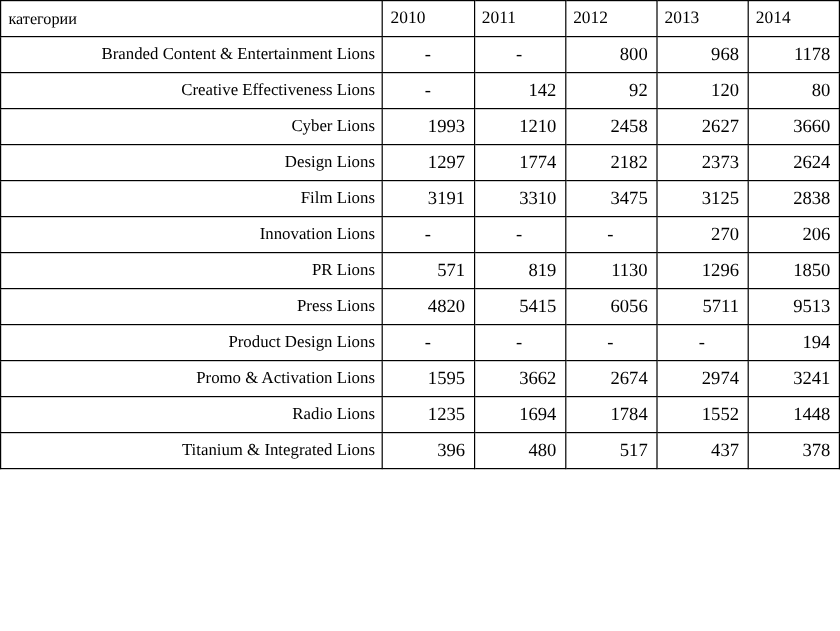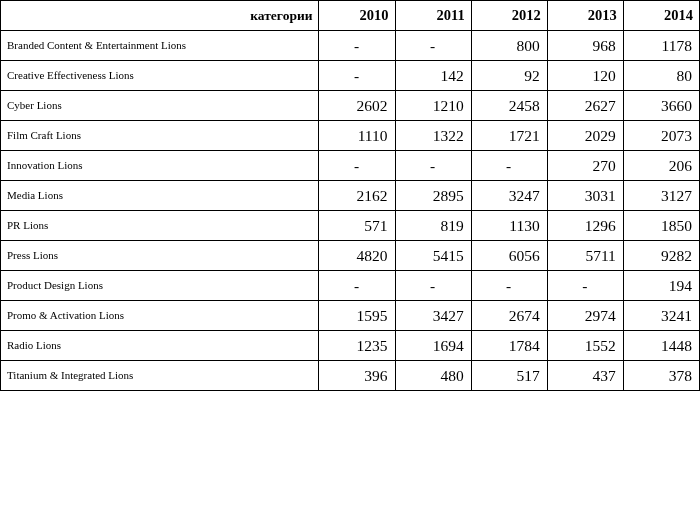--- a/index.html
+++ b/index.html
@@ -30,31 +30,31 @@
   table.stats th, table.stats td {
     border: 1px solid #000000;
     padding: 2px 6px;
     height: 25px;
     line-height: 21px;
     vertical-align: middle;
     white-space: nowrap;
     overflow: hidden;
   }
   thead th {
-    text-align: right;
-    font-weight: bold;
+    text-align: left;
+    font-weight: normal;
     font-size: 14.5px;
     height: 40px;
   }
   thead th.cat-head {
     font-size: 13.5px;
   }
   tbody td.cat {
-    text-align: left;
-    font-size: 11px;
+    text-align: right;
+    font-size: 14px;
   }
   tbody td.num {
     text-align: right;
     font-size: 15.5px;
     padding-right: 7px;
   }
   tbody td.dash {
     text-align: center;
     font-size: 15.5px;
     padding-right: 7px;
@@ -95,78 +95,78 @@
       <tr>
         <td class="cat">Creative Effectiveness Lions</td>
         <td class="dash">-</td>
         <td class="num">142</td>
         <td class="num">92</td>
         <td class="num">120</td>
         <td class="num">80</td>
       </tr>
       <tr>
         <td class="cat">Cyber Lions</td>
-        <td class="num">2602</td>
+        <td class="num">1993</td>
         <td class="num">1210</td>
         <td class="num">2458</td>
         <td class="num">2627</td>
         <td class="num">3660</td>
       </tr>
       <tr>
-        <td class="cat">Film Craft Lions</td>
-        <td class="num">1110</td>
-        <td class="num">1322</td>
-        <td class="num">1721</td>
-        <td class="num">2029</td>
-        <td class="num">2073</td>
+        <td class="cat">Design Lions</td>
+        <td class="num">1297</td>
+        <td class="num">1774</td>
+        <td class="num">2182</td>
+        <td class="num">2373</td>
+        <td class="num">2624</td>
+      </tr>
+      <tr>
+        <td class="cat">Film Lions</td>
+        <td class="num">3191</td>
+        <td class="num">3310</td>
+        <td class="num">3475</td>
+        <td class="num">3125</td>
+        <td class="num">2838</td>
       </tr>
       <tr>
         <td class="cat">Innovation Lions</td>
         <td class="dash">-</td>
         <td class="dash">-</td>
         <td class="dash">-</td>
         <td class="num">270</td>
         <td class="num">206</td>
-      </tr>
-      <tr>
-        <td class="cat">Media Lions</td>
-        <td class="num">2162</td>
-        <td class="num">2895</td>
-        <td class="num">3247</td>
-        <td class="num">3031</td>
-        <td class="num">3127</td>
       </tr>
       <tr>
         <td class="cat">PR Lions</td>
         <td class="num">571</td>
         <td class="num">819</td>
         <td class="num">1130</td>
         <td class="num">1296</td>
         <td class="num">1850</td>
       </tr>
       <tr>
         <td class="cat">Press Lions</td>
         <td class="num">4820</td>
         <td class="num">5415</td>
         <td class="num">6056</td>
         <td class="num">5711</td>
-        <td class="num">9282</td>
+        <td class="num">9513</td>
       </tr>
       <tr>
         <td class="cat">Product Design Lions</td>
         <td class="dash">-</td>
         <td class="dash">-</td>
         <td class="dash">-</td>
         <td class="dash">-</td>
         <td class="num">194</td>
       </tr>
       <tr>
         <td class="cat">Promo &amp; Activation Lions</td>
         <td class="num">1595</td>
-        <td class="num">3427</td>
+        <td class="num">3662</td>
         <td class="num">2674</td>
         <td class="num">2974</td>
         <td class="num">3241</td>
       </tr>
       <tr>
         <td class="cat">Radio Lions</td>
         <td class="num">1235</td>
         <td class="num">1694</td>
         <td class="num">1784</td>
         <td class="num">1552</td>

